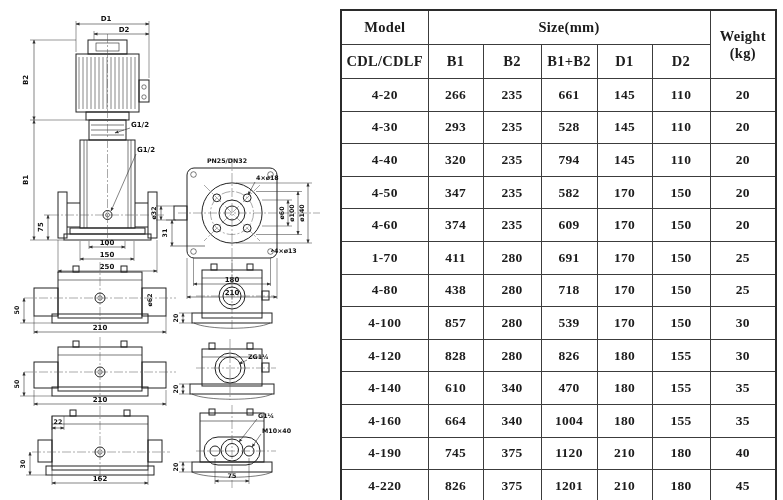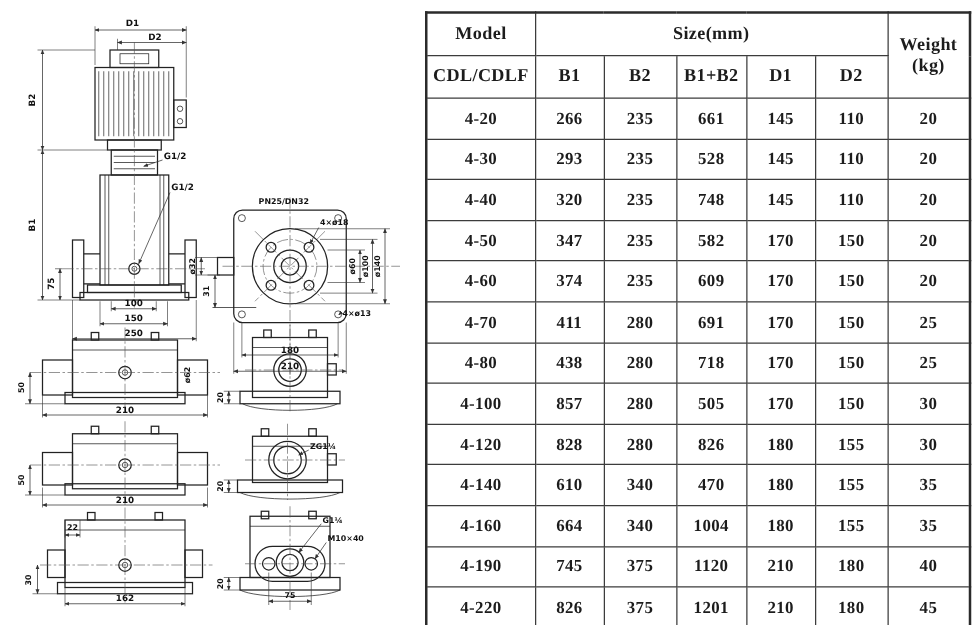--- a/index.html
+++ b/index.html
@@ -300,21 +300,21 @@
             <td>235</td>
             <td>528</td>
             <td>145</td>
             <td>110</td>
             <td>20</td>
           </tr>
           <tr>
             <td>4-40</td>
             <td>320</td>
             <td>235</td>
-            <td>748</td>
+            <td>794</td>
             <td>145</td>
             <td>110</td>
             <td>20</td>
           </tr>
           <tr>
             <td>4-50</td>
             <td>347</td>
             <td>235</td>
             <td>582</td>
             <td>170</td>
@@ -324,42 +324,42 @@
           <tr>
             <td>4-60</td>
             <td>374</td>
             <td>235</td>
             <td>609</td>
             <td>170</td>
             <td>150</td>
             <td>20</td>
           </tr>
           <tr>
-            <td>4-70</td>
+            <td>1-70</td>
             <td>411</td>
             <td>280</td>
             <td>691</td>
             <td>170</td>
             <td>150</td>
             <td>25</td>
           </tr>
           <tr>
             <td>4-80</td>
             <td>438</td>
             <td>280</td>
             <td>718</td>
             <td>170</td>
             <td>150</td>
             <td>25</td>
           </tr>
           <tr>
             <td>4-100</td>
             <td>857</td>
             <td>280</td>
-            <td>505</td>
+            <td>539</td>
             <td>170</td>
             <td>150</td>
             <td>30</td>
           </tr>
           <tr>
             <td>4-120</td>
             <td>828</td>
             <td>280</td>
             <td>826</td>
             <td>180</td>

